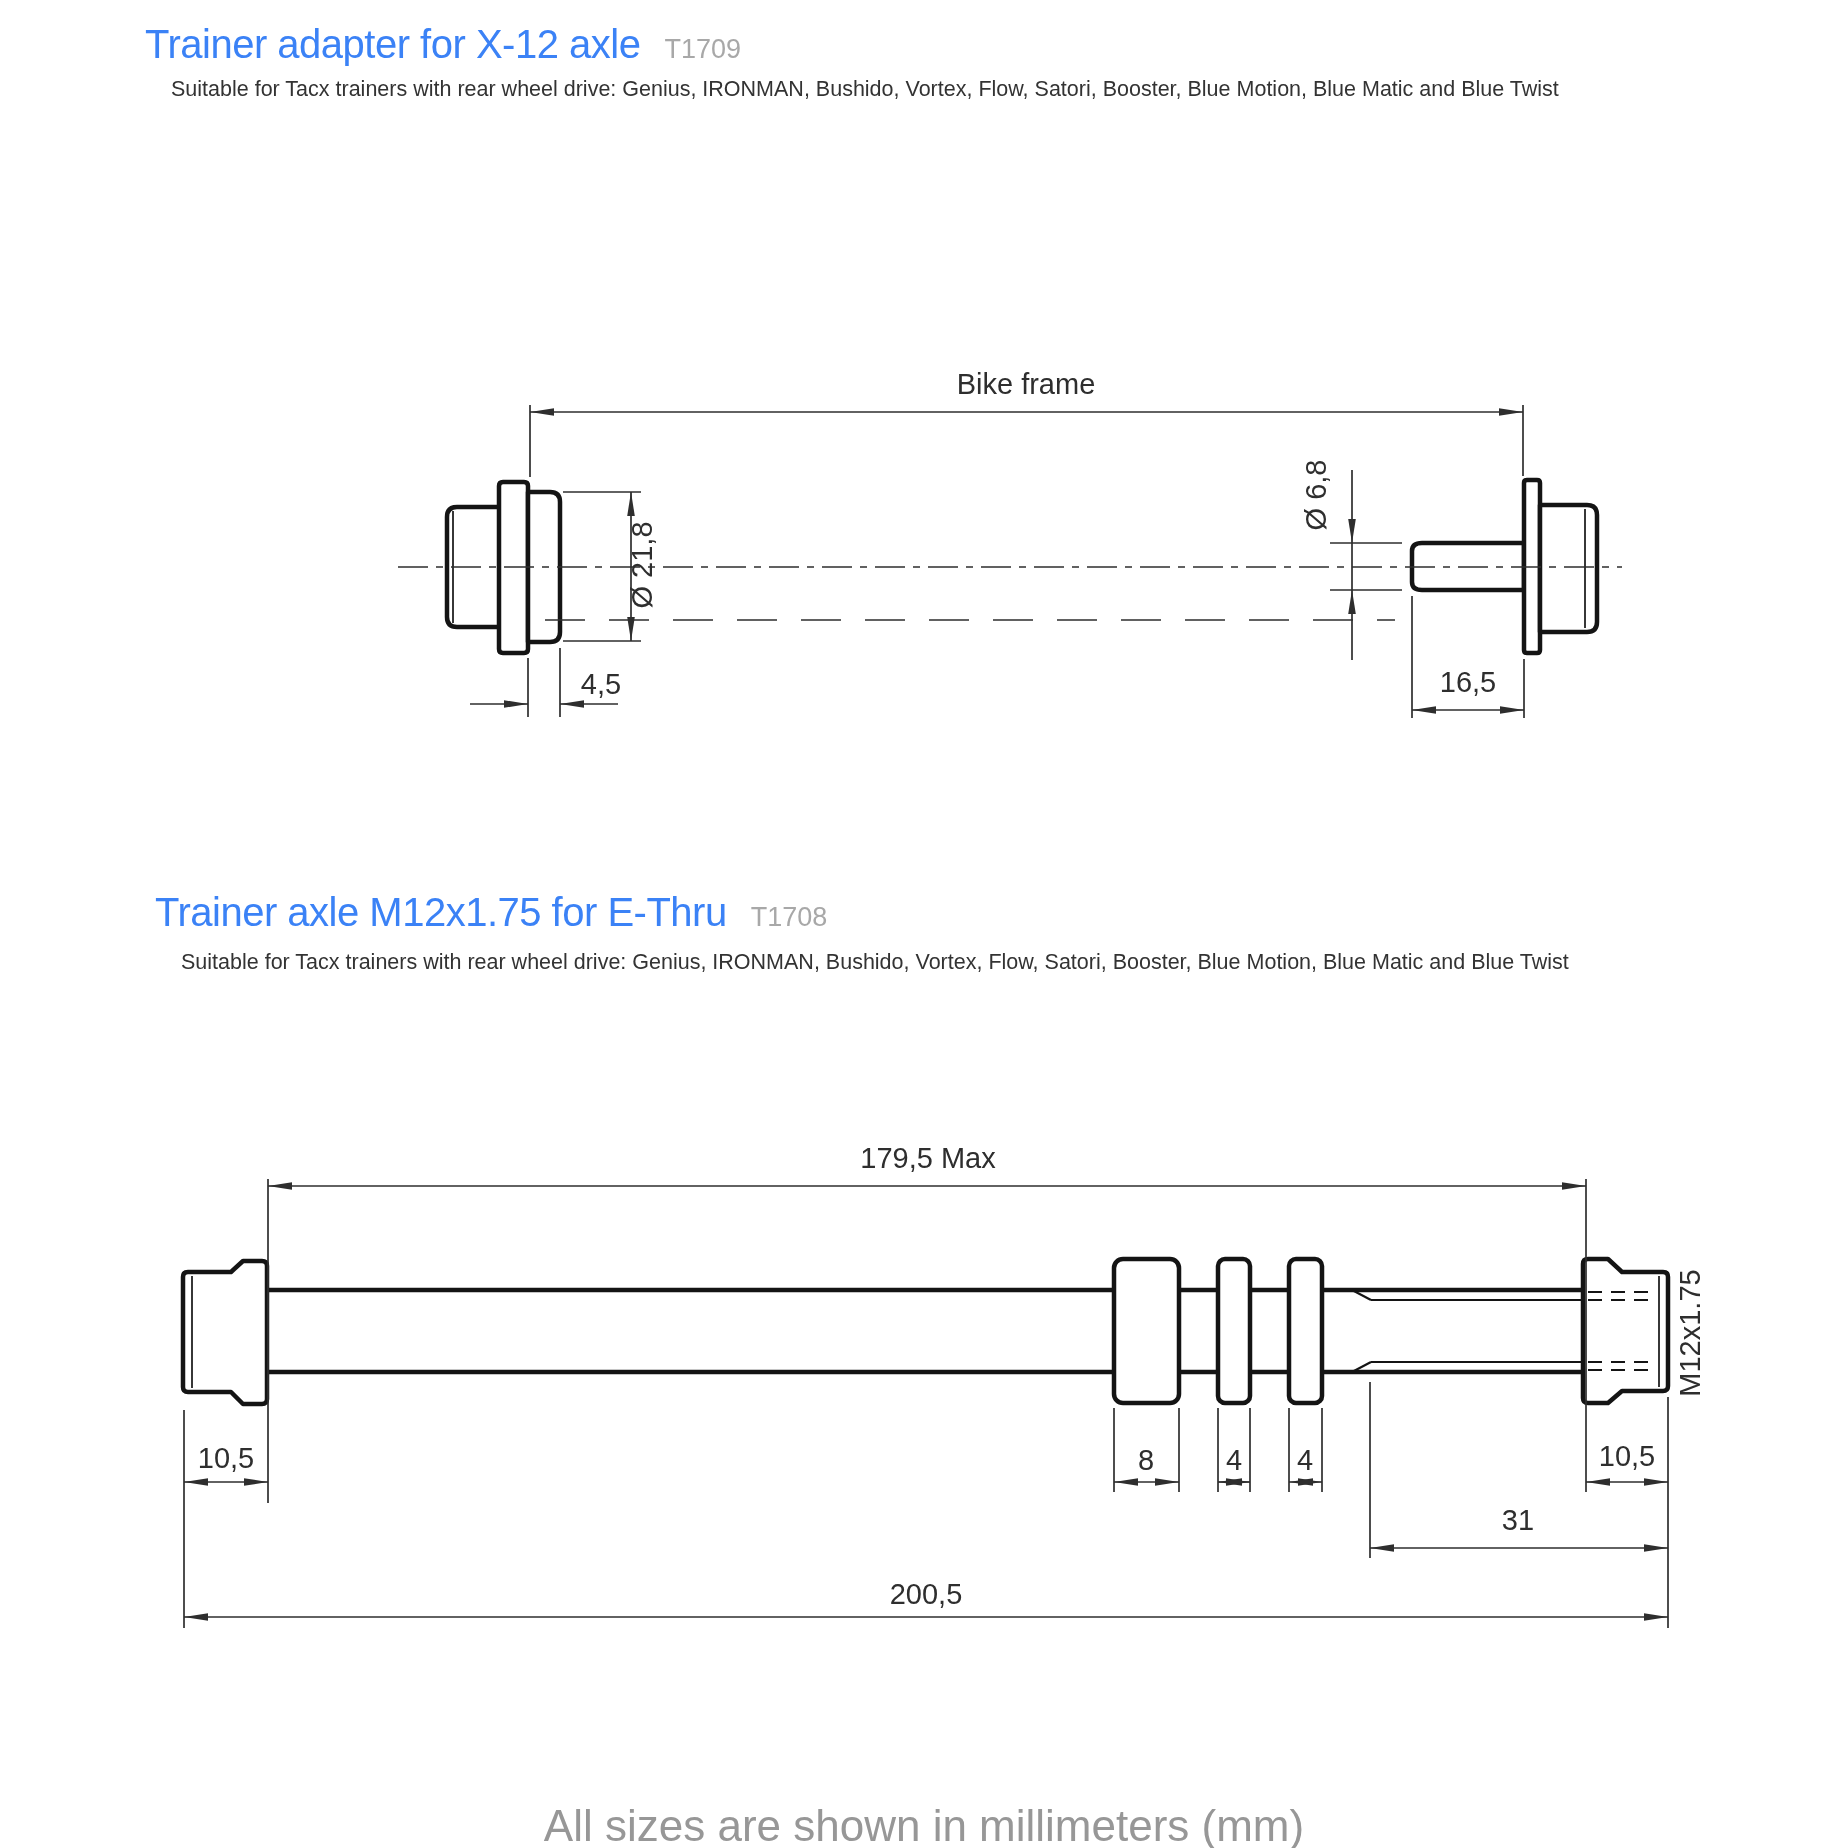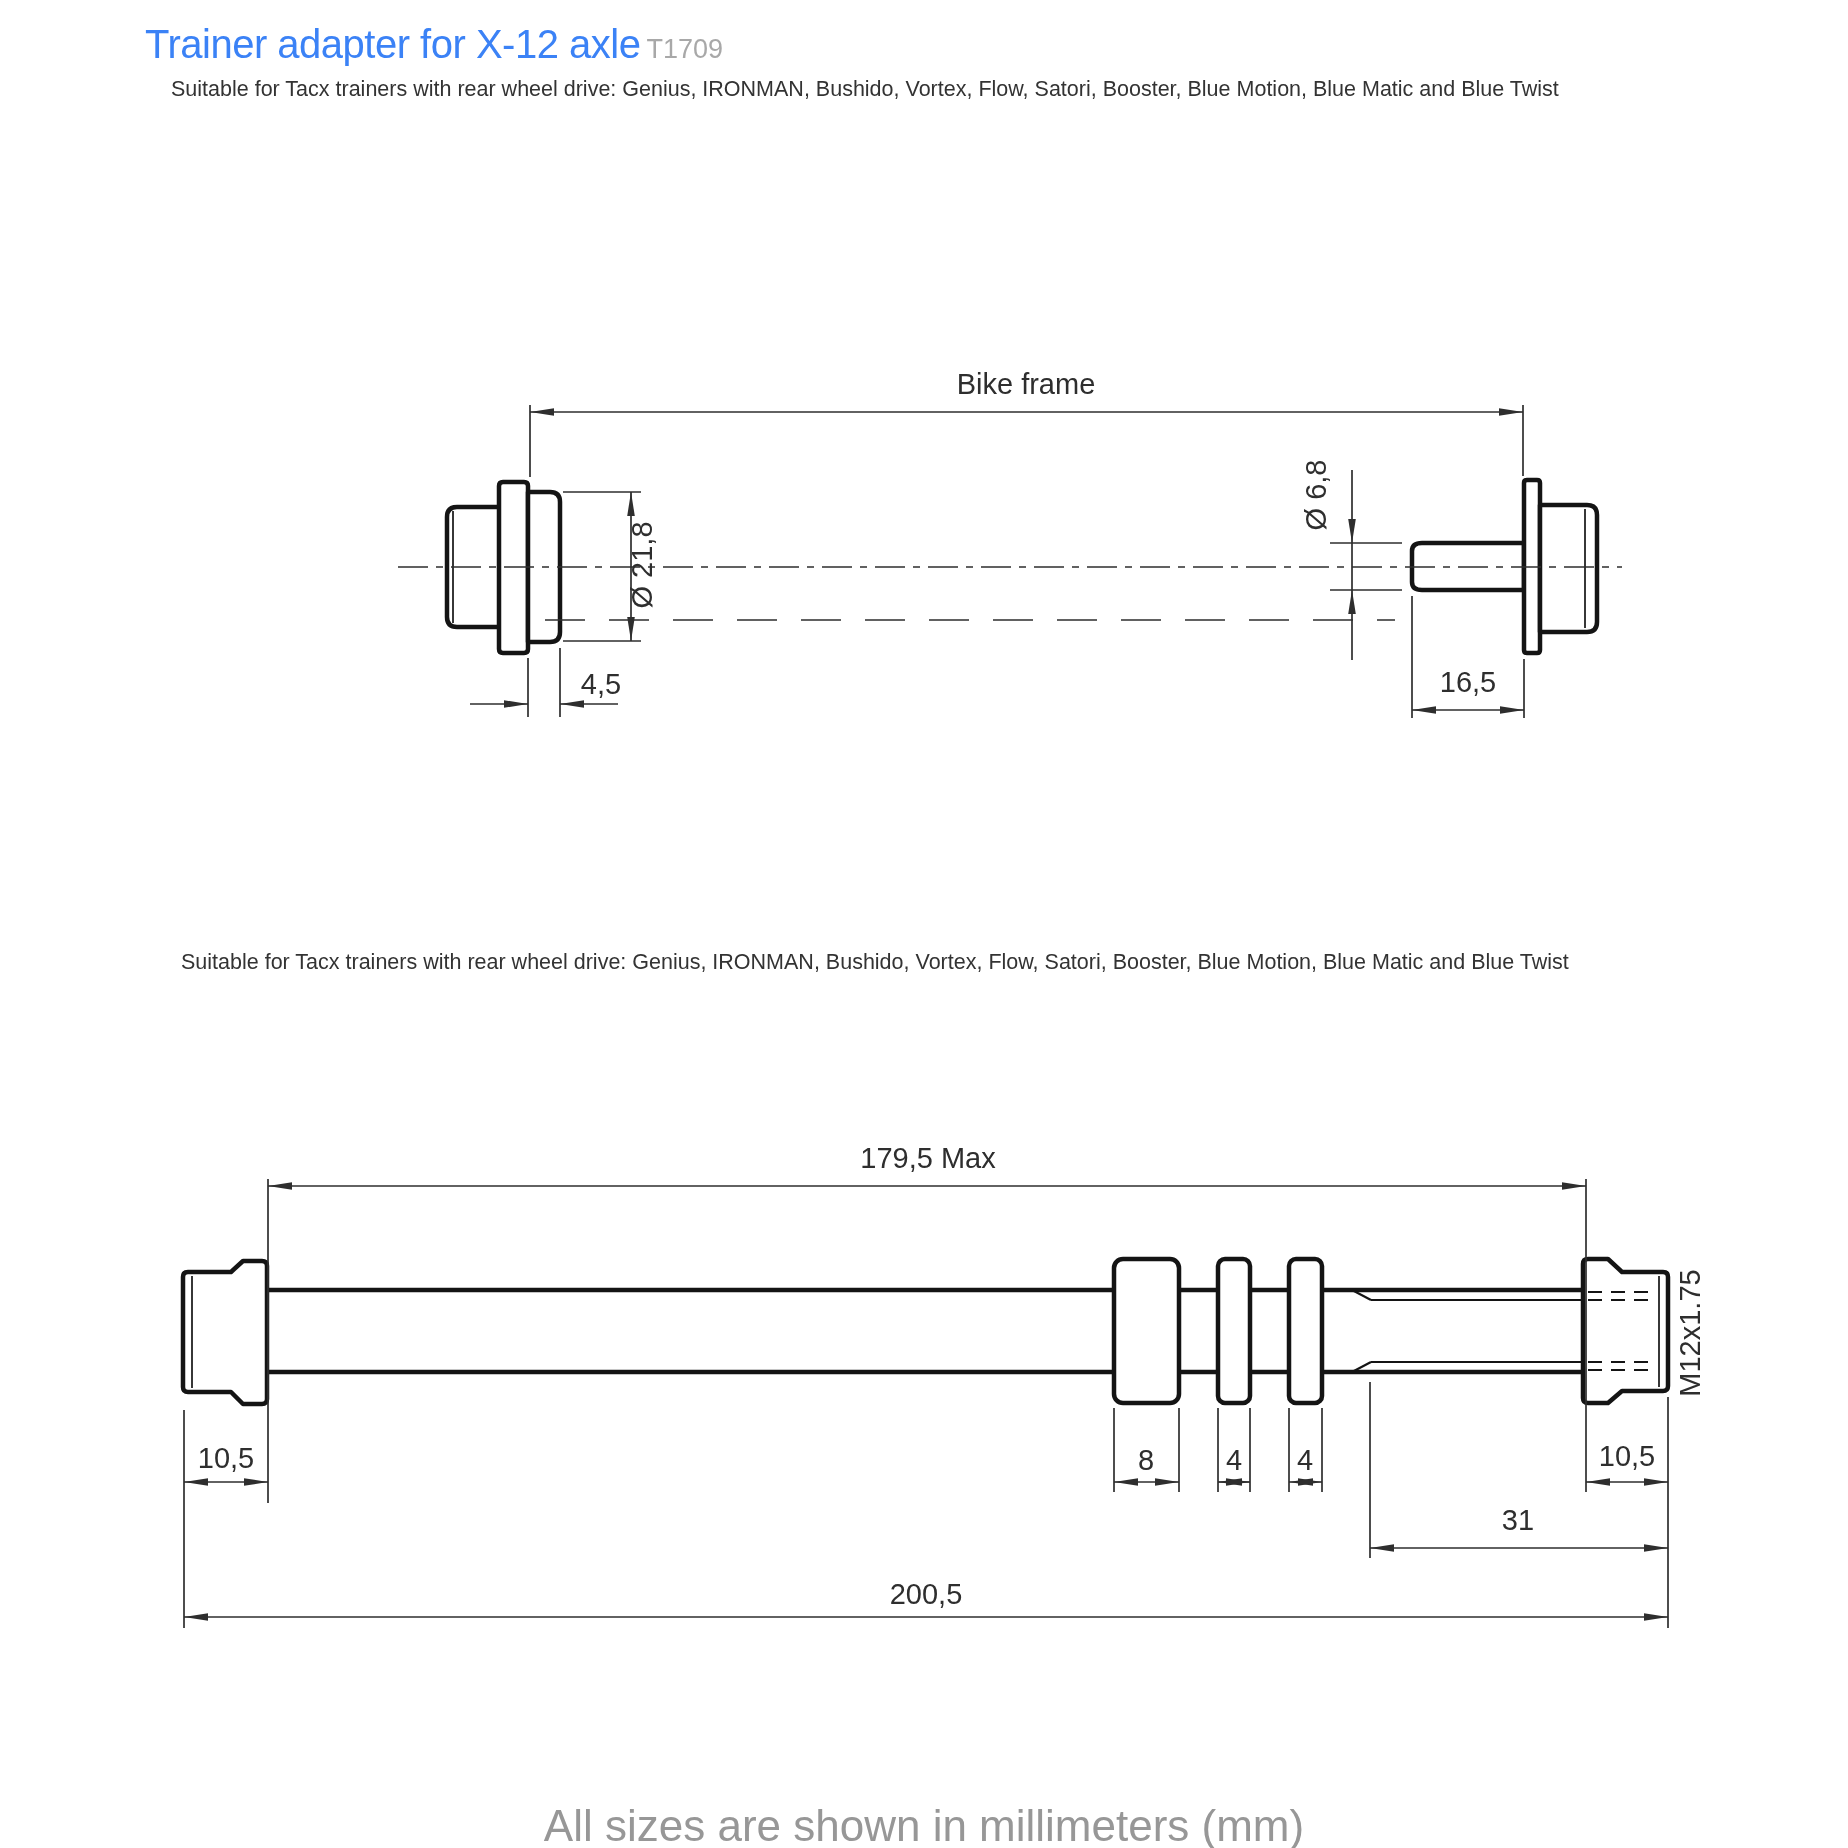--- a/index.html
+++ b/index.html
@@ -1,20 +1,20 @@
 <!DOCTYPE html>
 <html><head>
 <meta charset="utf-8">
 <style>
   html,body{margin:0;padding:0;background:#fff;}
   .page{position:relative;width:1848px;height:1848px;background:#ffffff;overflow:hidden;
         font-family:"Liberation Sans", sans-serif;}
   .hdr{position:absolute;left:145px;white-space:nowrap;}
   .hdr .title{font-size:40px;color:#3b82f6;letter-spacing:-0.5px;}
-  .hdr .code{font-size:27px;color:#a8a8a8;margin-left:6px;}
+  .hdr .code{font-size:27px;color:#a8a8a8;margin-left:24px;}
   .sub{position:absolute;left:145px;font-size:21.5px;color:#333;white-space:nowrap;margin-left:26px;}
   .hdr2{left:155px;}
   .sub2{left:155px;}
   .footer-note{position:absolute;left:0;right:0;top:1801px;text-align:center;
                font-size:44px;color:#979797;}
   svg{position:absolute;left:0;top:0;}
   svg text{font-family:"Liberation Sans", sans-serif;font-size:29px;fill:#2e2e2e;}
   .part{fill:#ffffff;stroke:#141414;stroke-width:4.5;stroke-linejoin:round;}
   .thin{fill:none;stroke:#141414;stroke-width:1.7;}
   .mid{fill:none;stroke:#141414;stroke-width:2.2;}
@@ -26,20 +26,23 @@
 </head>
 <body>
 
 <div class="page">
 
   <div class="hdr" style="top:22px;">
     <span class="title">Trainer adapter for X-12 axle</span><span class="code">T1709</span>
   </div>
   <div class="sub" style="top:77px;">Suitable for Tacx trainers with rear wheel drive: Genius, IRONMAN, Bushido, Vortex, Flow, Satori, Booster, Blue Motion, Blue Matic and Blue Twist</div>
 
+  <div class="hdr hdr2" style="top:890px;">
+    <span class="title">Trainer axle M12x1.75 for E-Thru</span><span class="code">T1708</span>
+  </div>
   <div class="sub sub2" style="top:950px;">Suitable for Tacx trainers with rear wheel drive: Genius, IRONMAN, Bushido, Vortex, Flow, Satori, Booster, Blue Motion, Blue Matic and Blue Twist</div>
 
   <svg width="1848" height="1848" viewBox="0 0 1848 1848">
     <defs>
       <marker id="arr" markerUnits="userSpaceOnUse" markerWidth="26" markerHeight="14" refX="25" refY="7" orient="auto-start-reverse">
         <path d="M1,3.2 L25,7 L1,10.8 Z" fill="#2e2e2e"></path>
       </marker>
     </defs>
 
     <g>

